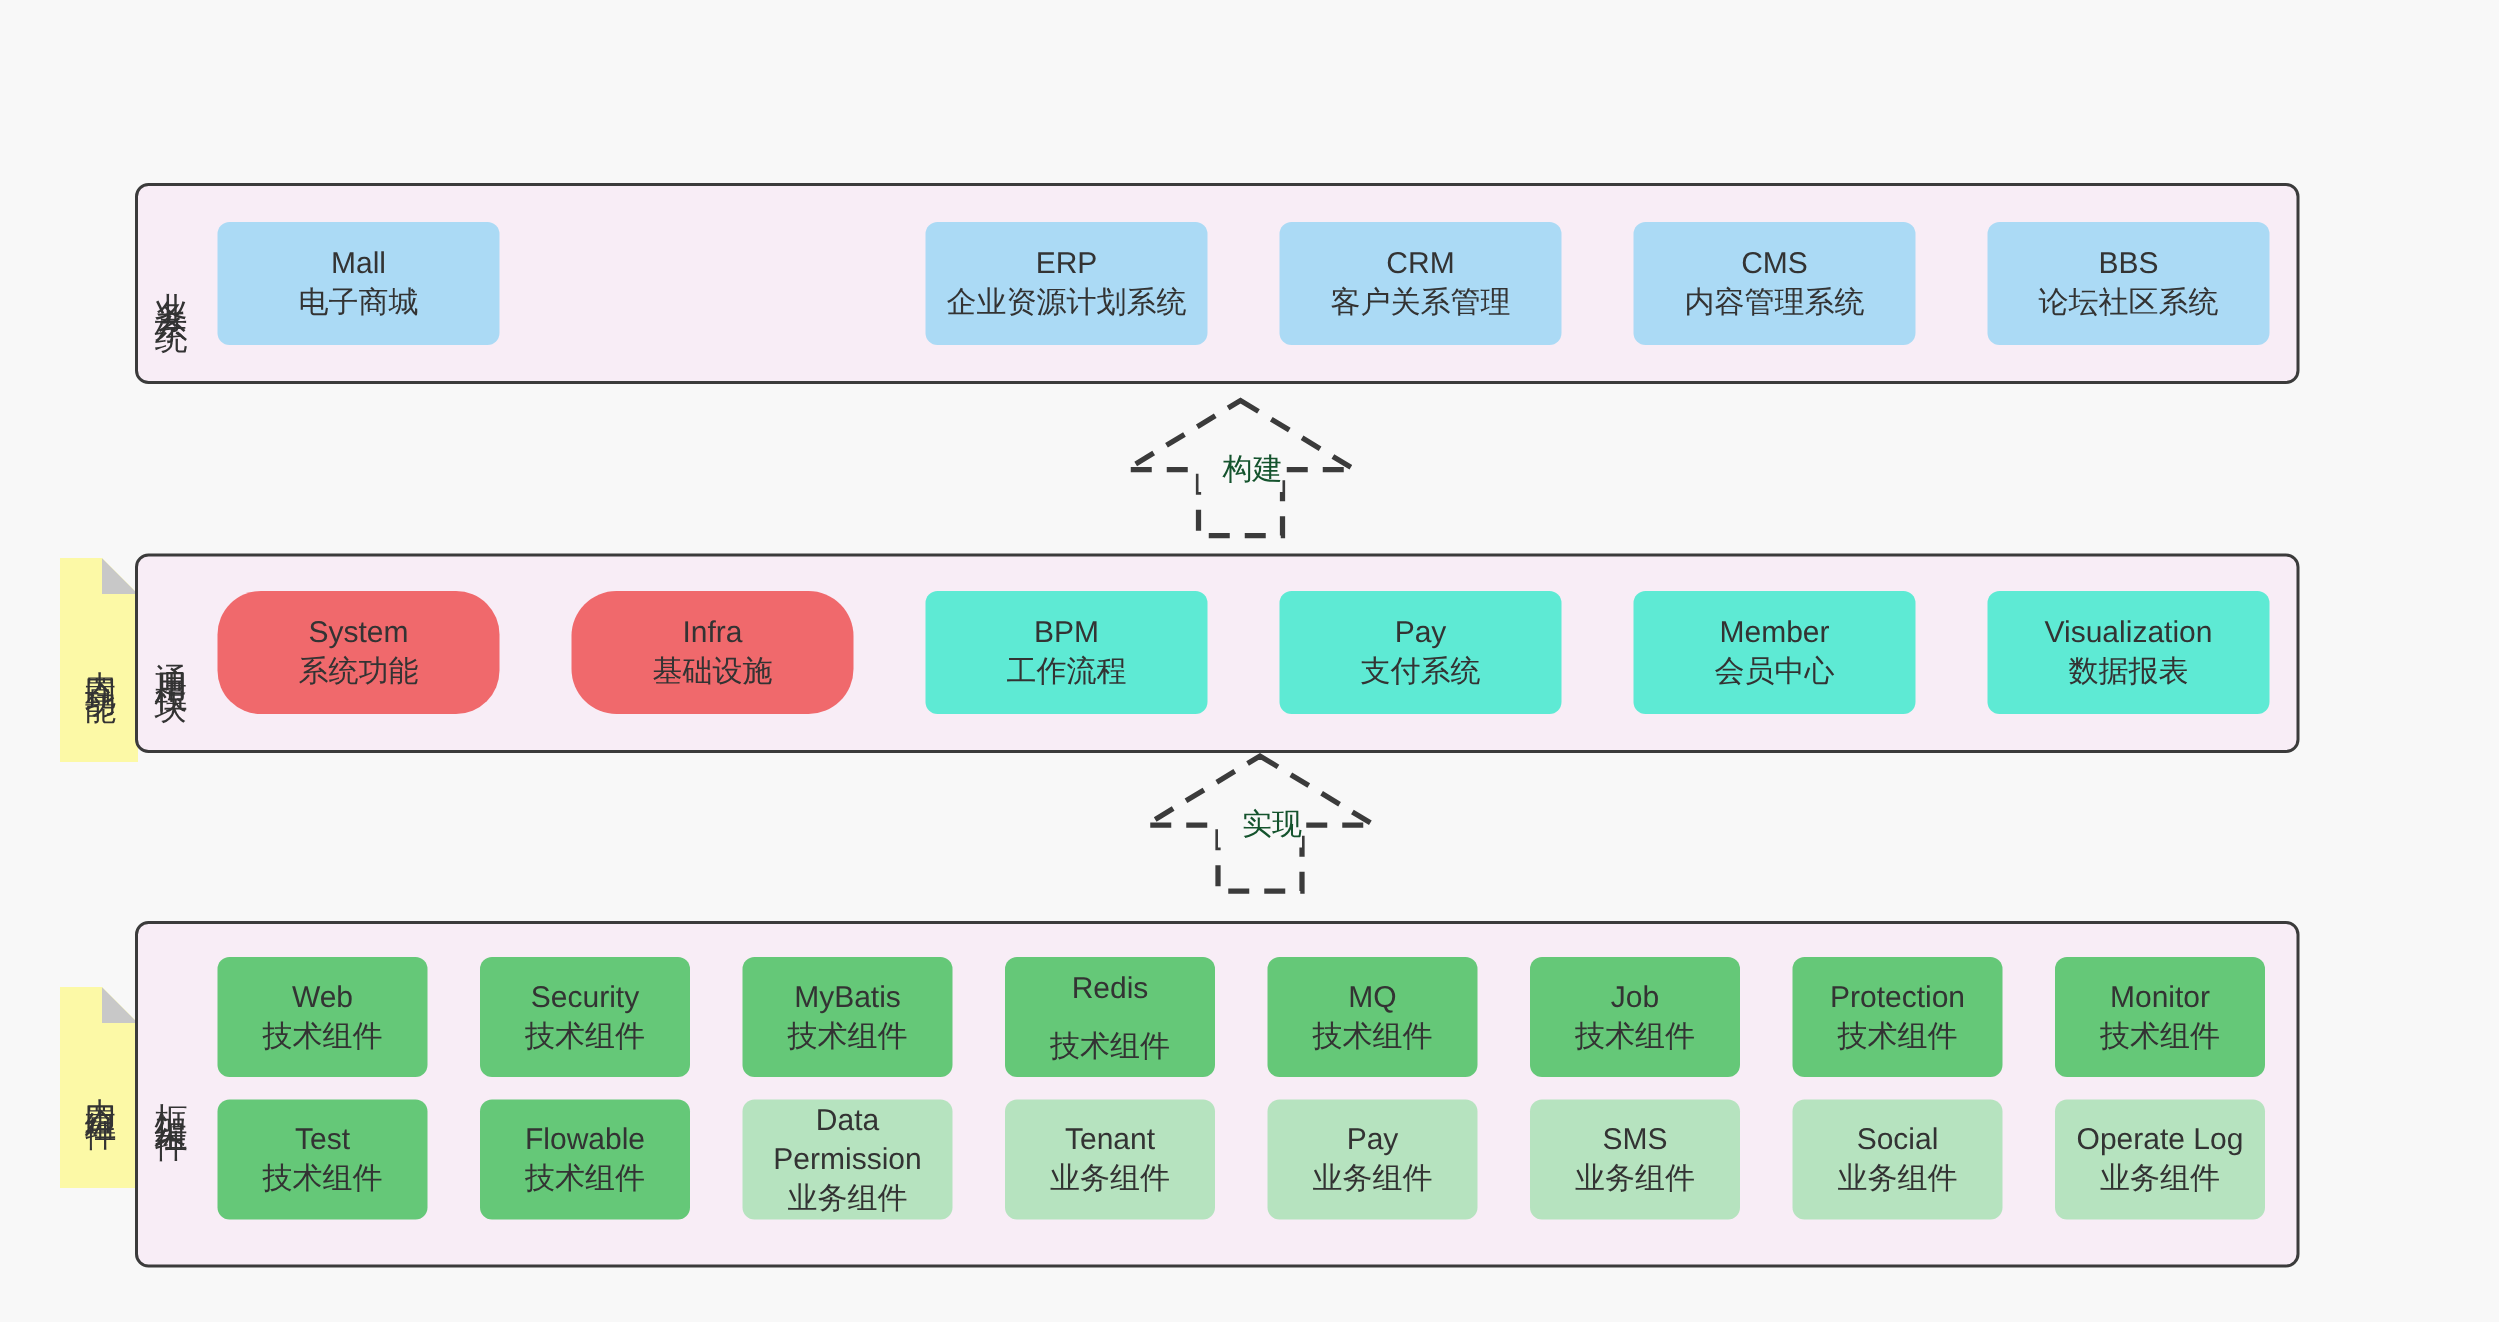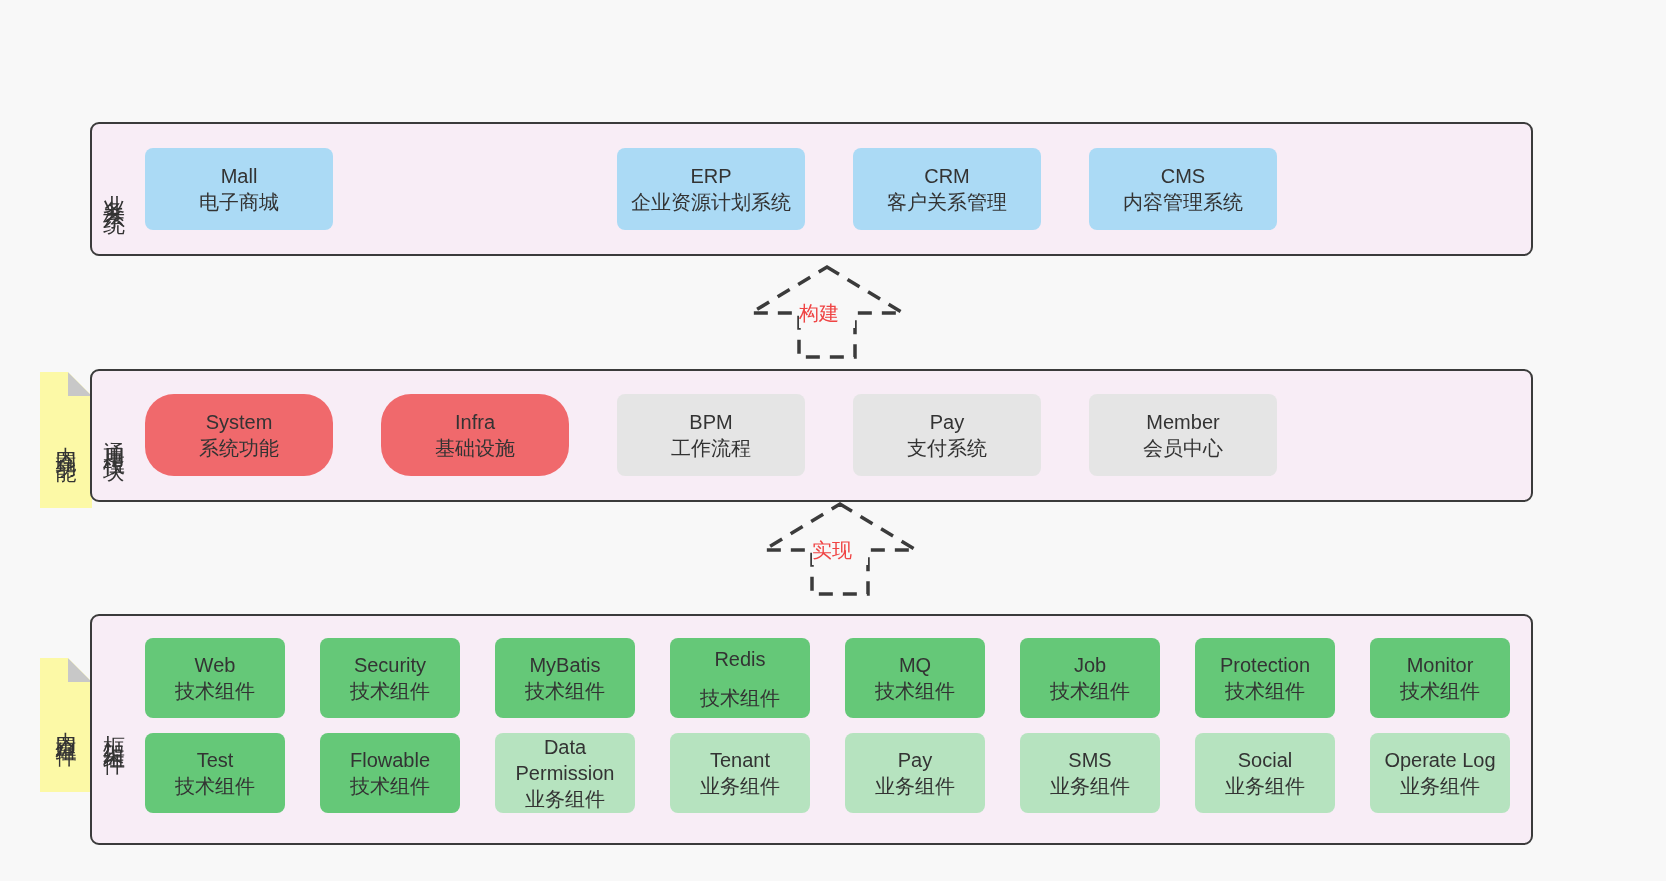--- a/index.html
+++ b/index.html
@@ -34,27 +34,27 @@
   }
   .box {
     position:absolute; z-index:3; border-radius:8px;
     display:flex; flex-direction:column; align-items:center; justify-content:center;
     text-align:center; font-size:20px; line-height:26px; color:#333;
   }
   .w6 { width:188px; height:82px; }
   .w8 { width:140px; height:80px; }
   .blue  { background:#abdaf5; }
   .red   { background:#f0696c; }
-  .pink  { background:#e5e5e5; }
+  .pink  { background:#5eead4; }
   .green { background:#65c878; }
   .lgreen{ background:#b6e3bf; }
   .arrow-svg { position:absolute; z-index:2; }
   .arrow-label {
     position:absolute; z-index:4; background:#f8f8f8;
-    font-size:20px; color:#ef4444; text-align:left;
+    font-size:20px; color:#14532d; text-align:right;
     width:56px; height:30px; line-height:30px;
   }
 </style>
 </head>
 <body>
 
 <div id="canvas">
 
   <div class="sticky" style="left:40px; top:372px; height:136px;">
     <span class="sticky-text">内置功能</span>
@@ -90,40 +90,48 @@
     <span>企业资源计划系统</span>
   </div>
   <div class="box w6 blue" style="left:853px; top:148px;">
     <span>CRM</span>
     <span>客户关系管理</span>
   </div>
   <div class="box w6 blue" style="left:1089px; top:148px;">
     <span>CMS</span>
     <span>内容管理系统</span>
   </div>
+  <div class="box w6 blue" style="left:1325px; top:148px;">
+    <span>BBS</span>
+    <span>论坛社区系统</span>
+  </div>
 
   <div class="box w6 red" style="left:145px; top:394px;border-radius:29px;">
     <span>System</span>
     <span>系统功能</span>
   </div>
   <div class="box w6 red" style="left:381px; top:394px;border-radius:30px;">
     <span>Infra</span>
     <span>基础设施</span>
   </div>
   <div class="box w6 pink" style="left:617px; top:394px;">
     <span>BPM</span>
     <span>工作流程</span>
   </div>
   <div class="box w6 pink" style="left:853px; top:394px;">
     <span>Pay</span>
     <span>支付系统</span>
   </div>
   <div class="box w6 pink" style="left:1089px; top:394px;">
     <span>Member</span>
     <span>会员中心</span>
+  </div>
+  <div class="box w6 pink" style="left:1325px; top:394px;">
+    <span>Visualization</span>
+    <span>数据报表</span>
   </div>
 
   <div class="box w8 green" style="left:145px; top:638px;">
     <span>Web</span>
     <span>技术组件</span>
   </div>
   <div class="box w8 green" style="left:320px; top:638px;">
     <span>Security</span>
     <span>技术组件</span>
   </div>

